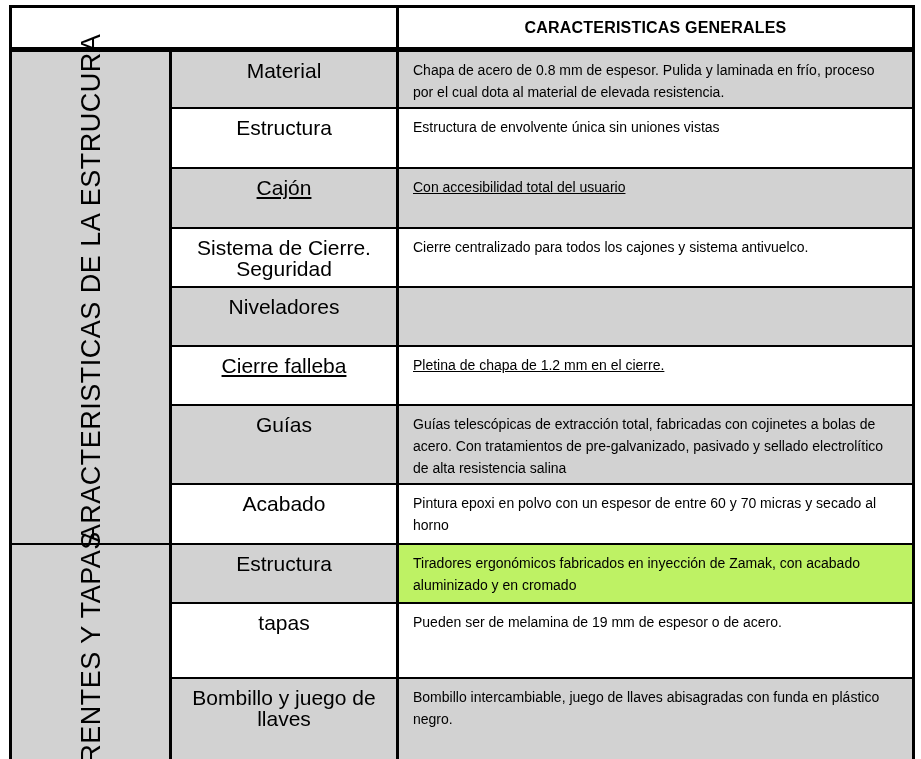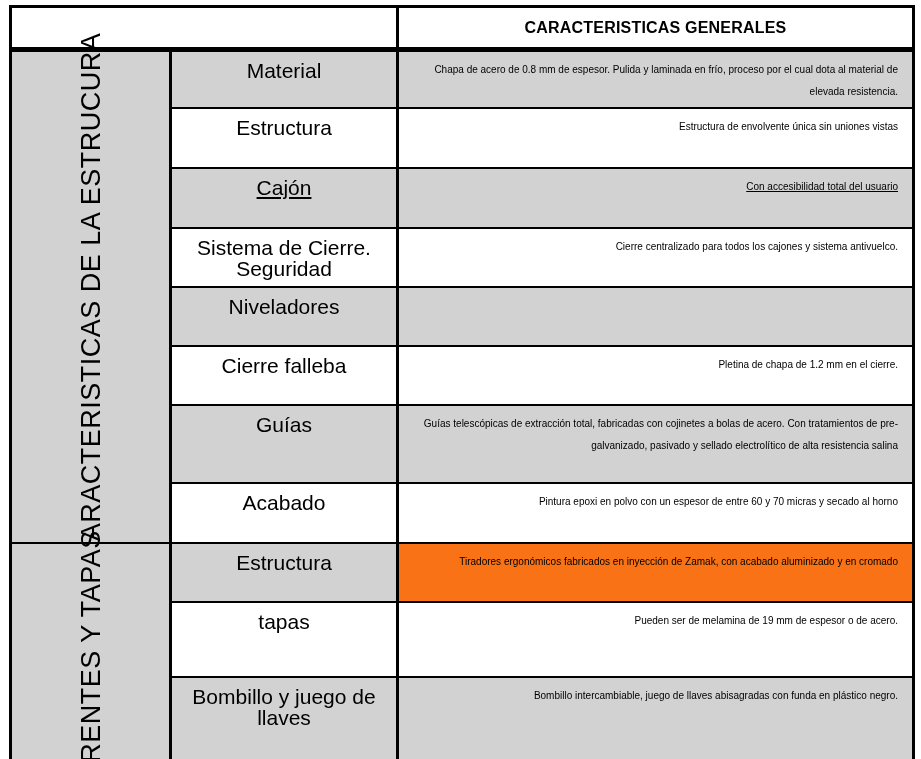--- a/index.html
+++ b/index.html
@@ -57,22 +57,22 @@
     border-right: 3px solid #000000;
     border-top: 2px solid #000000;
     text-align: center;
     font-size: 21px;
     line-height: 21px;
     padding: 8px 8px 4px 8px;
     white-space: pre-line;
   }
   td.desc-cell {
     border-top: 2px solid #000000;
-    text-align: right;
-    font-size: 10px;
+    text-align: left;
+    font-size: 14px;
     line-height: 22px;
     padding: 7px 14px 4px 14px;
   }
 </style>
 </head>
 <body>
 
 <table class="spec-table">
   <colgroup>
     <col style="width:160px">
@@ -101,38 +101,38 @@
       </tr>
       <tr style="height: 59px;">
         <td class="attr-cell">Sistema de Cierre.
 Seguridad</td>
         <td class="desc-cell">Cierre centralizado para todos los cajones y sistema antivuelco.</td>
       </tr>
       <tr style="height: 59px;">
         <td class="attr-cell" style="background: rgb(210, 210, 210);">Niveladores</td>
         <td class="desc-cell" style="background: rgb(210, 210, 210);"></td>
       </tr>
-      <tr style="height: 59px;">
+      <tr style="height: 59px; text-decoration: underline;">
         <td class="attr-cell">Cierre falleba</td>
         <td class="desc-cell">Pletina de chapa de 1.2 mm en el cierre.</td>
       </tr>
       <tr style="height: 78px;">
         <td class="attr-cell" style="background: rgb(210, 210, 210);">Guías</td>
         <td class="desc-cell" style="background: rgb(210, 210, 210);">Guías telescópicas de extracción total, fabricadas con cojinetes a bolas de acero. Con tratamientos de pre-galvanizado, pasivado y sellado electrolítico de alta resistencia salina</td>
       </tr>
       <tr style="height: 60px;">
         <td class="attr-cell">Acabado</td>
         <td class="desc-cell">Pintura epoxi en polvo con un espesor de entre 60 y 70 micras y secado al horno</td>
       </tr>
       <tr style="height: 59px;">
         <td rowspan="3" class="section-label-cell" style="background: rgb(210, 210, 210);">
           <div class="vtext">FRENTES Y TAPAS</div>
         </td>
         <td class="attr-cell" style="background: rgb(210, 210, 210);">Estructura</td>
-        <td class="desc-cell" style="background: #f97316;">Tiradores ergonómicos fabricados en inyección de Zamak, con acabado aluminizado y en cromado</td>
+        <td class="desc-cell" style="background: #bef264;">Tiradores ergonómicos fabricados en inyección de Zamak, con acabado aluminizado y en cromado</td>
       </tr>
       <tr style="height: 75px; margin-left: 40px;">
         <td class="attr-cell">tapas</td>
         <td class="desc-cell">Pueden ser de melamina de 19 mm de espesor o de acero.</td>
       </tr>
       <tr style="height: 91px;">
         <td class="attr-cell" style="background: rgb(210, 210, 210);">Bombillo y juego de llaves</td>
         <td class="desc-cell" style="background: rgb(210, 210, 210);">Bombillo intercambiable, juego de llaves abisagradas con funda en plástico negro.</td>
       </tr>
     </tbody>

